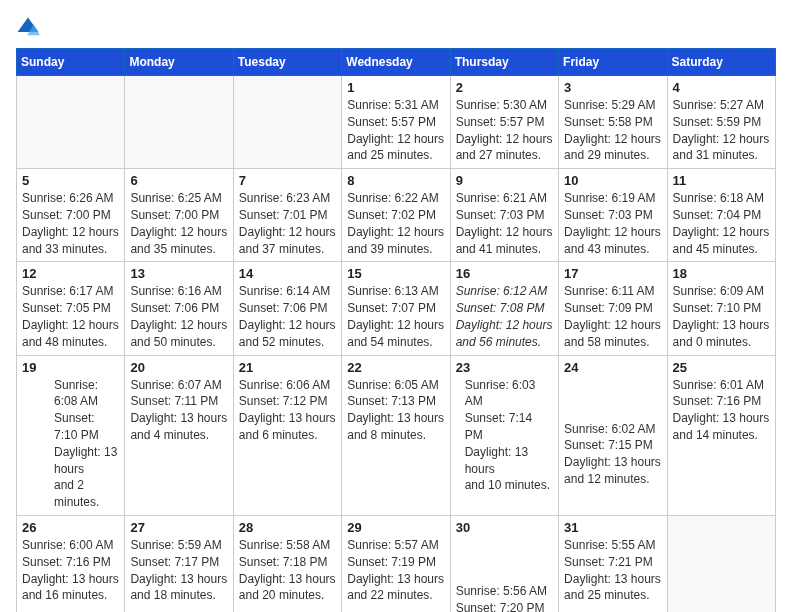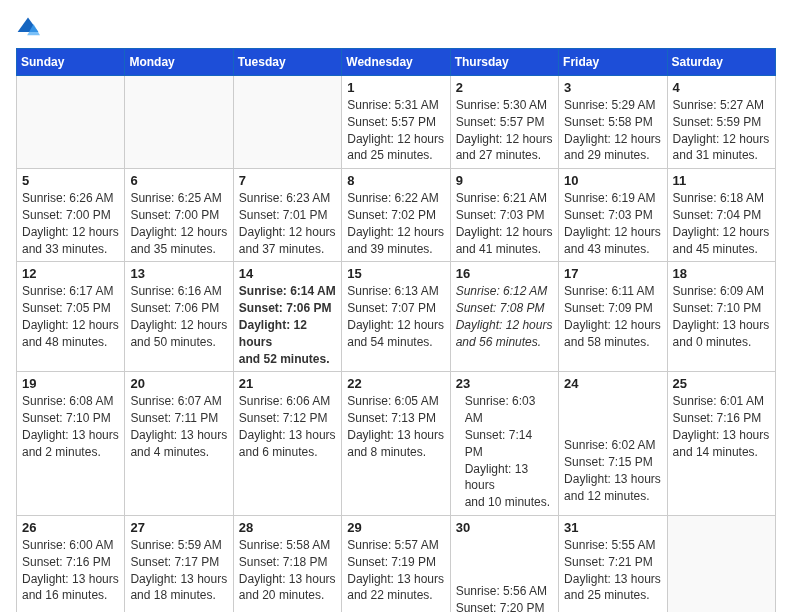--- a/index.html
+++ b/index.html
@@ -223,21 +223,21 @@
         </td>
         <td>
           <span class="day-num">13</span>
           <div class="day-info" style="white-space: pre-line;">Sunrise: 6:16 AM
 Sunset: 7:06 PM
 Daylight: 12 hours
 and 50 minutes.</div>
         </td>
         <td>
           <span class="day-num">14</span>
-          <div class="day-info" style="white-space: pre-line; font-weight: bold;">Sunrise: 6:14 AM
+          <div class="day-info" style="white-space: pre-line;">Sunrise: 6:14 AM
 Sunset: 7:06 PM
 Daylight: 12 hours
 and 52 minutes.</div>
         </td>
         <td>
           <span class="day-num">15</span>
           <div class="day-info" style="white-space: pre-line;">Sunrise: 6:13 AM
 Sunset: 7:07 PM
 Daylight: 12 hours
 and 54 minutes.</div>
@@ -260,21 +260,21 @@
           <span class="day-num">18</span>
           <div class="day-info" style="white-space: pre-line;">Sunrise: 6:09 AM
 Sunset: 7:10 PM
 Daylight: 13 hours
 and 0 minutes.</div>
         </td>
       </tr>
       <tr class="week-row">
         <td>
           <span class="day-num">19</span>
-          <div class="day-info" style="white-space: pre-line;">Sunrise: 6:08 AM
+          <div class="day-info" style="white-space: pre-line; margin-left: 32px;">Sunrise: 6:08 AM
 Sunset: 7:10 PM
 Daylight: 13 hours
 and 2 minutes.</div>
         </td>
         <td>
           <span class="day-num">20</span>
           <div class="day-info" style="white-space: pre-line;">Sunrise: 6:07 AM
 Sunset: 7:11 PM
 Daylight: 13 hours
 and 4 minutes.</div>

